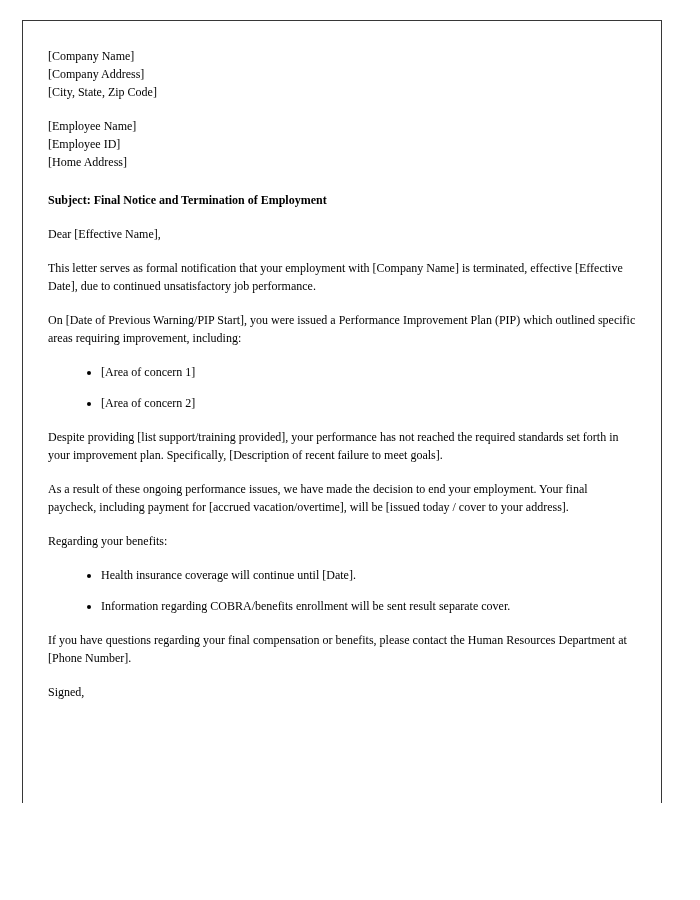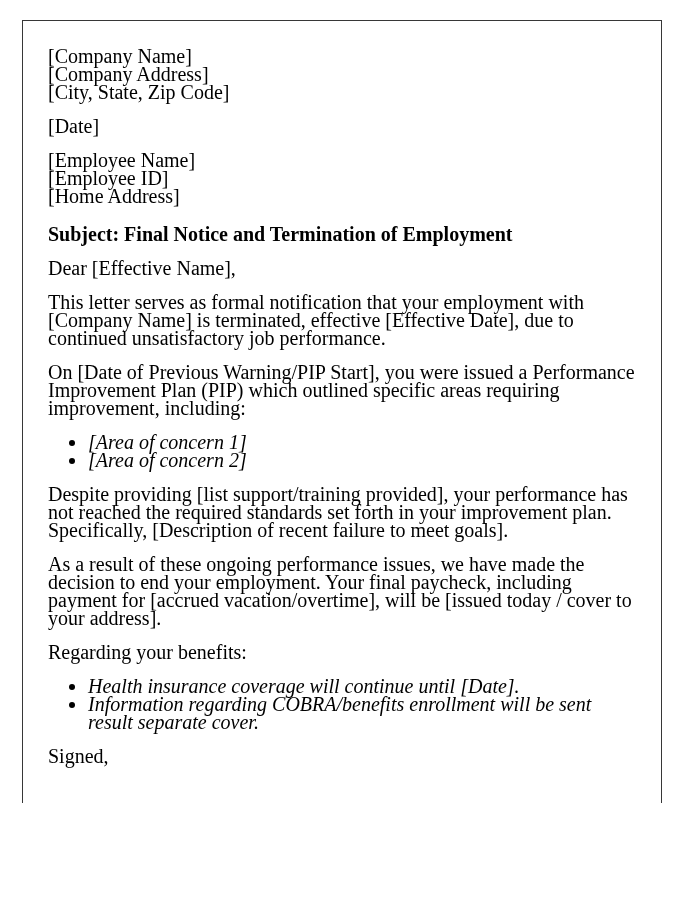--- a/index.html
+++ b/index.html
@@ -22,53 +22,51 @@
     height: 783px;            
     box-sizing: border-box;
     border-top: 1px solid #373737;
     border-left: 1px solid #373737;
     border-right: 1px solid #373737;
     border-bottom: none;       
     padding: 10px 25px 0 25px;
     overflow: hidden;
     background: #ffffff;
     color: #000000;
-    font-size: 20px;
+    font-size: 12px;
     line-height: 18px;
   }
   .block {
     margin: 16px 0;
   }
   .bold {
     font-weight: bold;
     margin-top: 20px;
   }
   ul.bullets {
     margin: 16px 0;
     padding-left: 40px;
     list-style-type: disc;
   }
   ul.bullets li {
-    margin: 0;
+    margin: 13px;
     padding: 0;
-    font-style: italic;
   }
 </style>
 </head>
 <body>
 
 <div class="letter-box">
 
   <div class="block">
     <div>[Company Name]</div>
     <div>[Company Address]</div>
     <div>[City, State, Zip Code]</div>
   </div>
 
-  <div class="block">[Date]</div>
 
   <div class="block">
     <div>[Employee Name]</div>
     <div>[Employee ID]</div>
     <div>[Home Address]</div>
   </div>
 
   <div class="block bold">Subject: Final Notice and Termination of Employment</div>
 
   <div class="block">Dear [Effective Name],</div>
@@ -87,16 +85,17 @@
   <div class="block">As a result of these ongoing performance issues, we have made the decision to end your employment. Your final paycheck, including payment for [accrued vacation/overtime], will be [issued today / cover to your address].</div>
 
   <div class="block">Regarding your benefits:</div>
 
   <ul class="bullets">
     <li>Health insurance coverage will continue until [Date].</li>
     <li>Information regarding COBRA/benefits enrollment will be sent result separate cover.</li>
   </ul>
 
 
+  <div class="block">If you have questions regarding your final compensation or benefits, please contact the Human Resources Department at [Phone Number].</div>
 
   <div class="block">Signed,</div>
 
 </div>
 
 </body></html>

